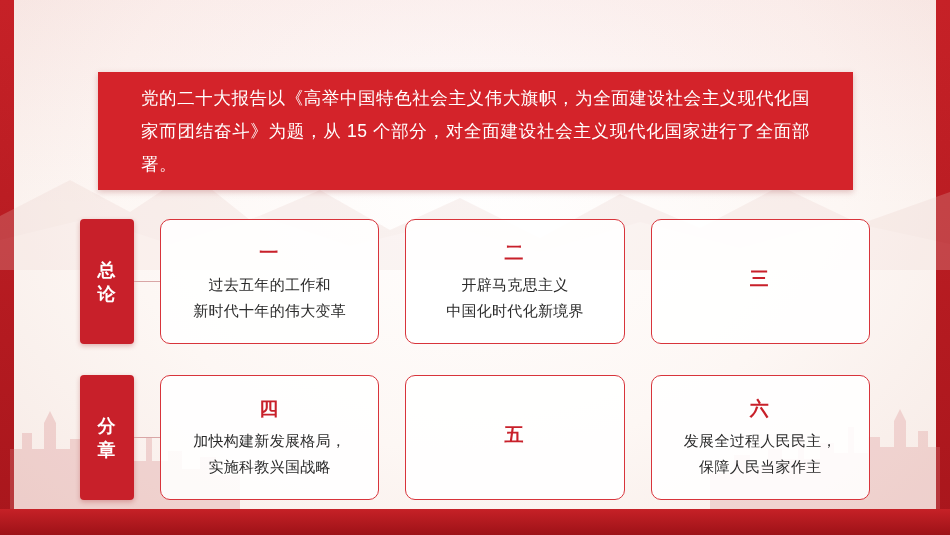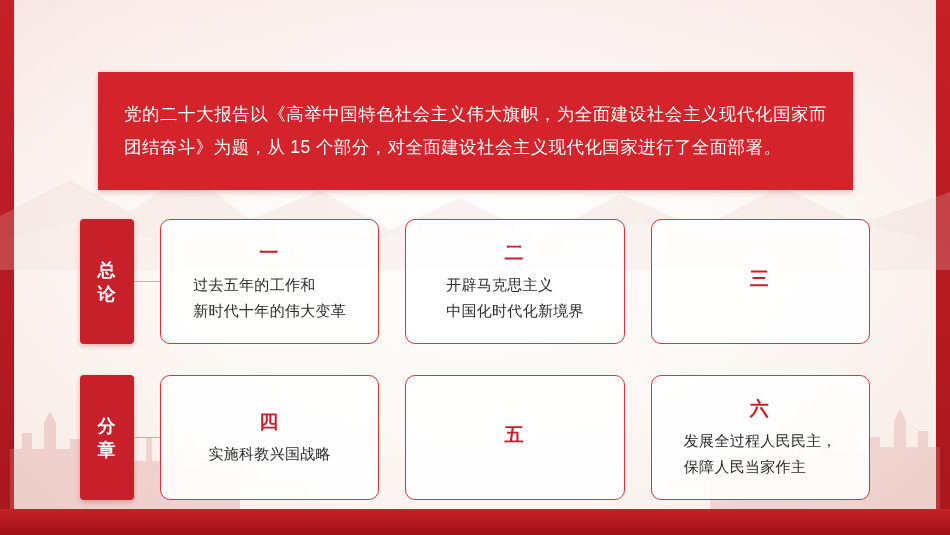--- a/index.html
+++ b/index.html
@@ -50,21 +50,21 @@
 
   
   .banner{
     position:absolute;left:98px;top:72px;width:755px;height:118px;
     background:#d4232a;
     box-shadow:0 2px 6px rgba(140,20,25,.25);
     display:flex;align-items:center;
     padding:0 26px;box-sizing:border-box;
   }
   .banner p{
-    margin:0;color:#ffffff;font-size:17.5px;line-height:33px;
+    margin:17px;color:#ffffff;font-size:17.5px;line-height:33px;
     letter-spacing:.4px;text-align:justify;
   }
 
   
   .row{
     position:absolute;left:80px;width:790px;height:125px;
     display:flex;align-items:stretch;
   }
   .row-1{top:219px;}
   .row-2{top:375px;}
@@ -93,21 +93,21 @@
     border-radius:10px;
     background:rgba(255,255,255,.88);
     display:flex;flex-direction:column;align-items:center;justify-content:center;
     padding:10px 8px;box-sizing:border-box;
   }
   .card .num{
     color:#c8202a;font-size:19px;font-weight:bold;margin-bottom:6px;
     letter-spacing:2px;
   }
   .card .txt{
-    color:#2b2b2b;font-size:15px;line-height:26px;
+    color:#2b2b2b;font-size:15px;line-height:26px;text-align:center;
     letter-spacing:.3px;
   }
   .card .txt div{white-space:nowrap;}
 </style>
 </head>
 <body>
 
 <div class="slide">
 
   <div class="edge-left"></div>
@@ -167,20 +167,21 @@
       <span>分</span>
       <span>章</span>
     </div>
     <div class="connector">
         <div class="line"></div>
       </div>
     <div class="cards">
       <div class="card">
         <div class="num">四</div>
         <div class="txt">
+          <div>加快构建新发展格局，</div>
           <div>实施科教兴国战略</div>
         </div>
       </div>
       <div class="card">
         <div class="num">五</div>
         <div class="txt">
         </div>
       </div>
       <div class="card">
         <div class="num">六</div>

